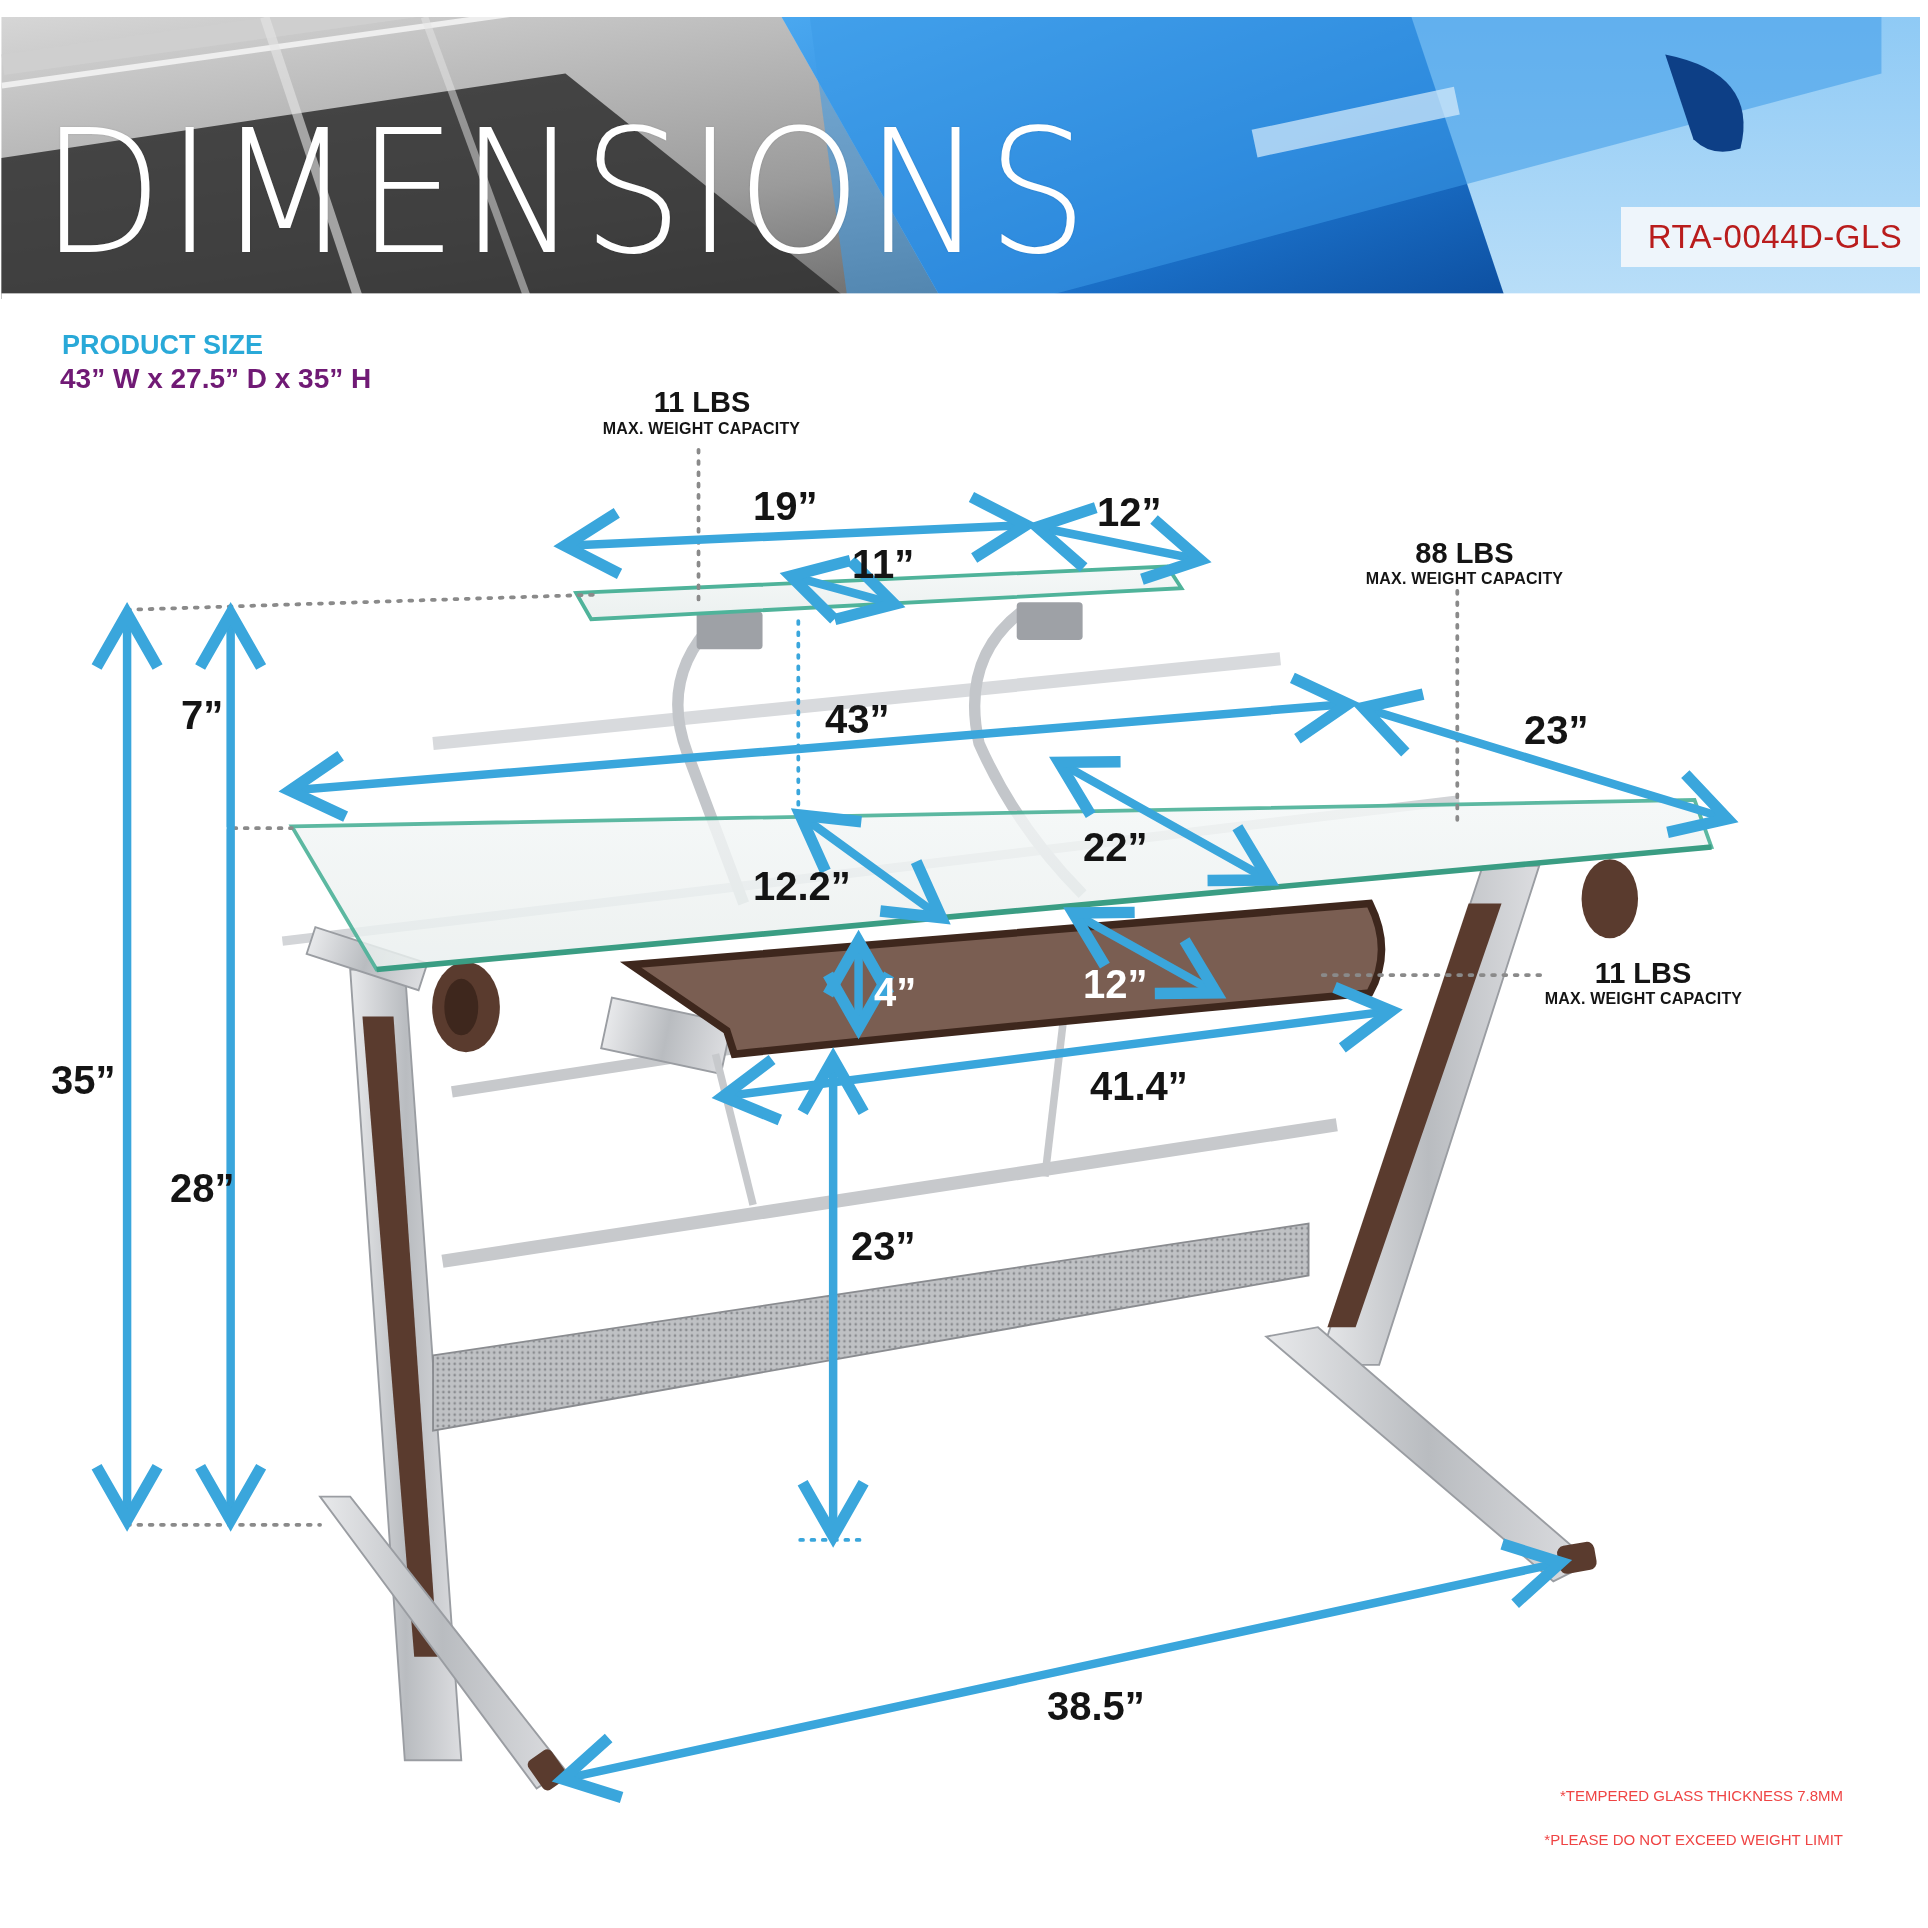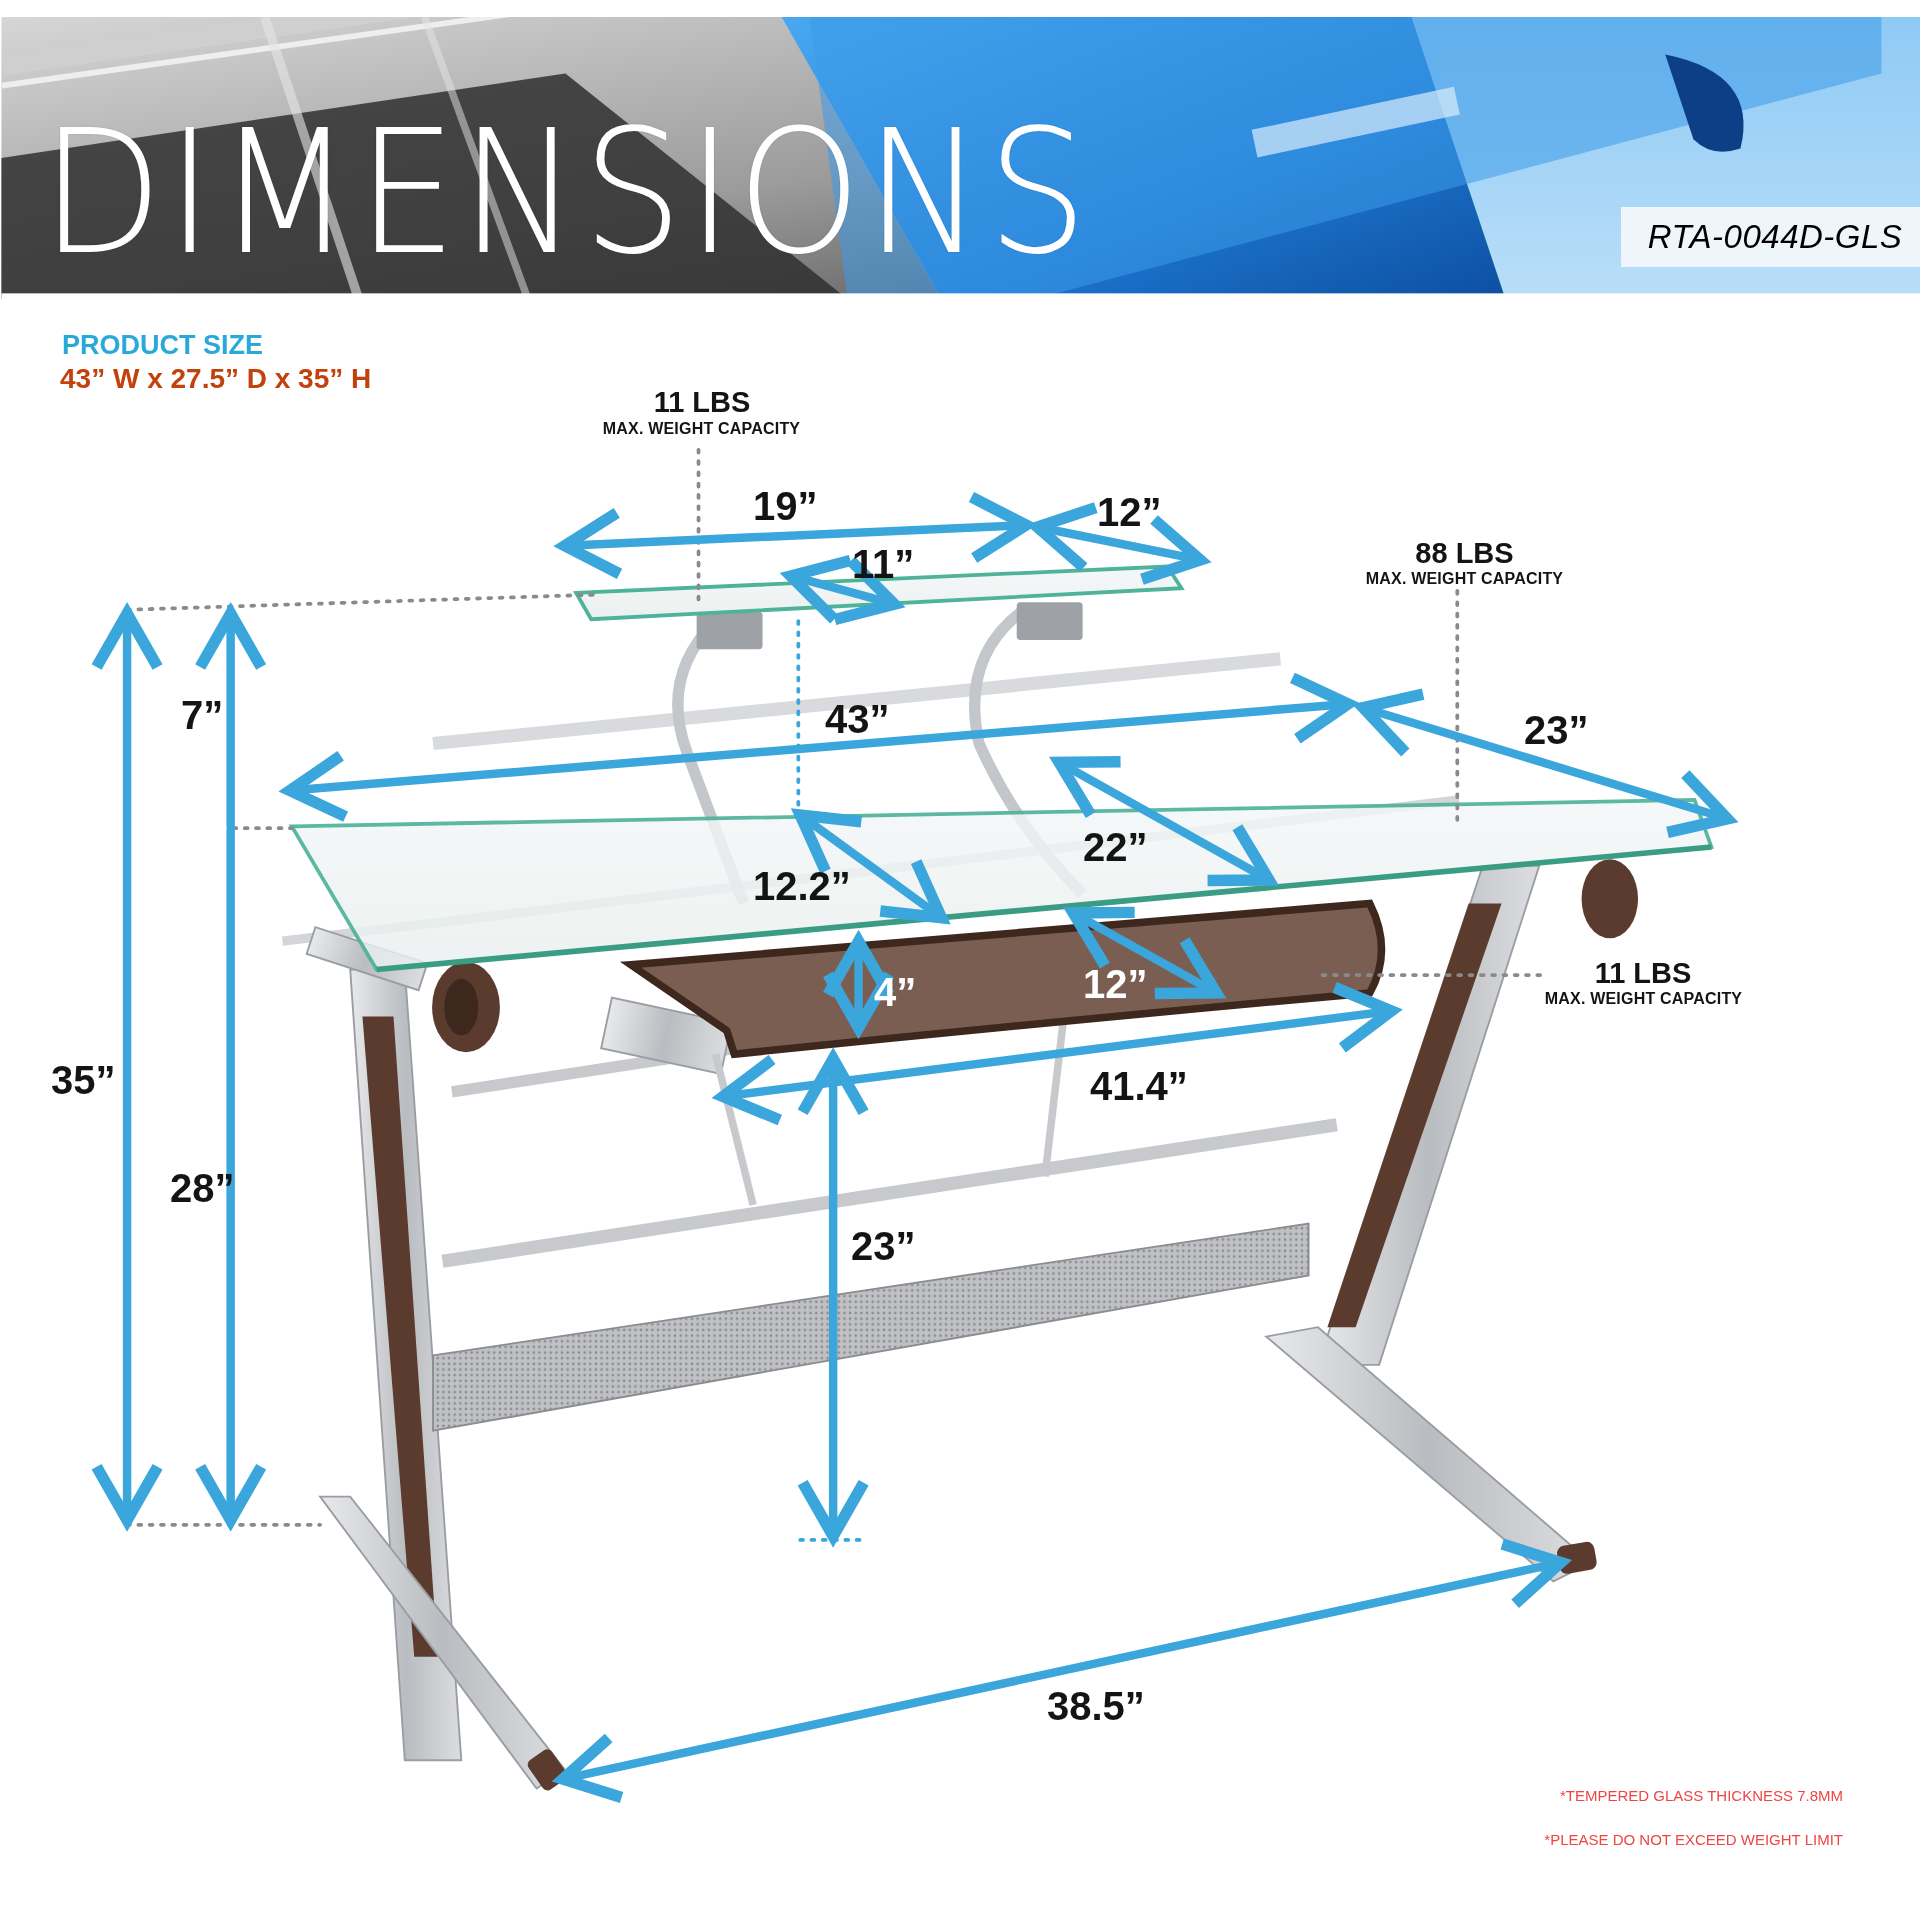--- a/index.html
+++ b/index.html
@@ -5,23 +5,23 @@
   html, body { margin: 0; padding: 0; background: #ffffff; }
   body { width: 1928px; height: 1928px; position: relative; overflow: hidden;
          font-family: "Liberation Sans", "DejaVu Sans", sans-serif; color: #1a1a1a; }
   .banner { position: absolute; left: 0; top: 17px; width: 1920px; height: 282px; overflow: hidden; text-align: right; }
   .banner svg { position: absolute; left: 0; top: 0; }
   .banner-title { position: absolute; left: 41px; top: 90px; font-size: 158px; font-weight: 300;
                   color: #ffffff; letter-spacing: 3.8px; line-height: 1; font-family: "DejaVu Sans", sans-serif;
                   transform: scaleY(1.08); transform-origin: left top; text-shadow: 0 0 1.9px rgba(0,0,0,0.15); }
   .model-badge { position: absolute; left: 1621px; top: 190px; width: 308px; height: 60px;
                  background: #eef5fb; display: flex; align-items: center; justify-content: center;
-                 font-size: 33px; color: #000000; letter-spacing: 0.5px; font-style: italic; }
+                 font-size: 33px; color: #b91c1c; letter-spacing: 0.5px; }
   .product-size-label { position: absolute; left: 62px; top: 330px; font-size: 27px; font-weight: bold; color: #29a9d8; }
-  .product-size-value { position: absolute; left: 60px; top: 363px; font-size: 28px; font-weight: bold; color: #c2410c; }
+  .product-size-value { position: absolute; left: 60px; top: 363px; font-size: 28px; font-weight: bold; color: #701a75; }
   .diagram { position: absolute; left: 0; top: 282px; }
   .lbl { position: absolute; font-weight: bold; color: #141414; white-space: nowrap; line-height: 1; }
   .dim { font-size: 40px; }
   .dim.light { color: #ffffff; }
   .cap-lbs { font-size: 29px; text-align: center; }
   .cap-sub { font-size: 16px; text-align: center; letter-spacing: 0.2px; }
   .note { position: absolute; right: 85px; font-size: 15px; font-weight: normal; color: #ef4444; text-align: right; }
 </style>
 </head>
 <body>

